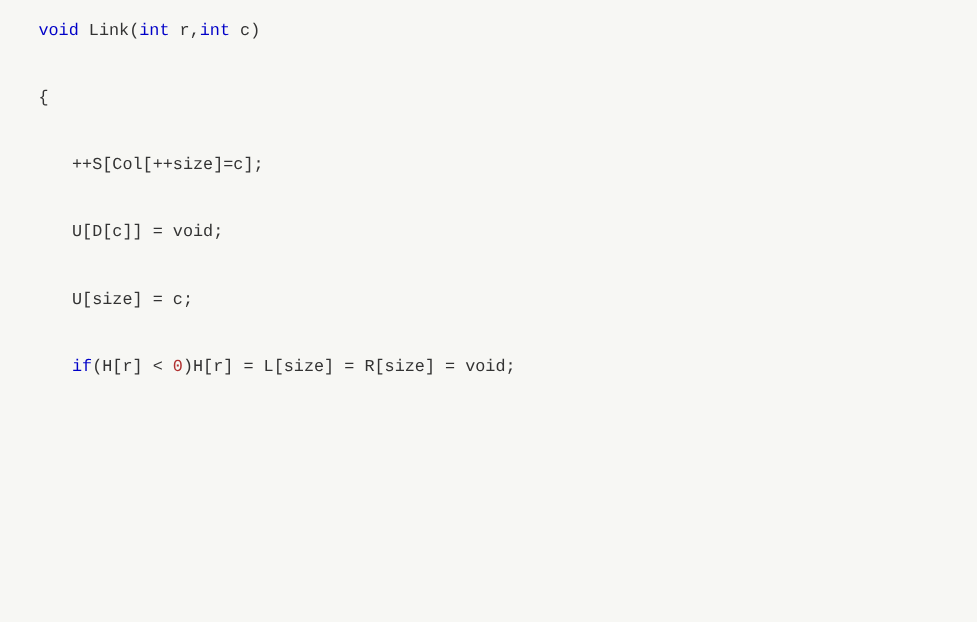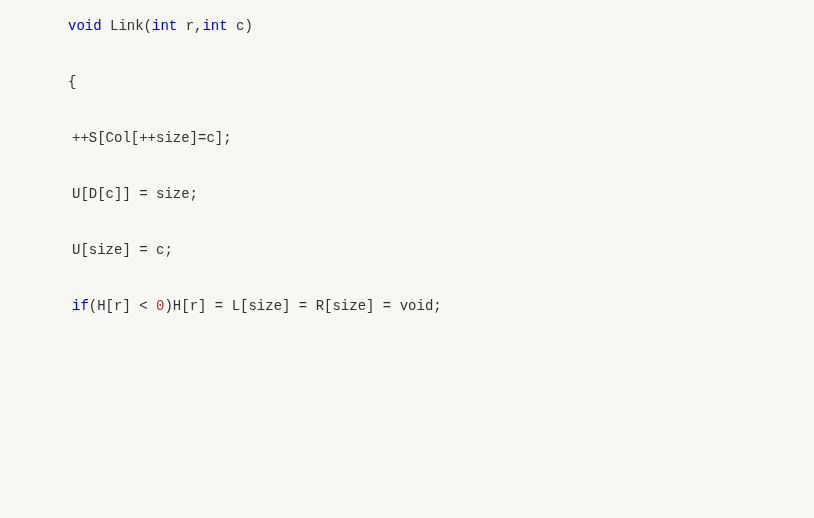--- a/index.html
+++ b/index.html
@@ -14,30 +14,30 @@
     margin: 0;
     padding: 12px 0 0 0;
     font-family: "Courier New", Courier, monospace;
     font-size: 14px;
     line-height: 28px;
     color: #333;
     white-space: pre;
   }
   .kw { color: #0000c8; }
   .num { color: #b03030; }
-  .line { display: block; padding-left: 32px; margin-left: 36px; }
-  .i1 { padding-left: 36px; }
+  .line { display: block; padding-left: 32px; }
+  .i1 { padding-left: 60px; }
 </style>
 </head>
 <body>
 
 <pre class="code"><span class="line"><span class="kw">void</span><span> Link(</span><span class="kw">int</span><span> r,</span><span class="kw">int</span><span> c)</span></span>
 <span class="line"><span>{</span></span>
 <span class="line i1"><span>++S[Col[++size]=c];</span></span>
-<span class="line i1"><span>U[D[c]] = size;</span></span>
+<span class="line i1"><span>U[D[c]] = void;</span></span>
 <span class="line i1"><span>U[size] = c;</span></span>
 <span class="line i1"><span class="kw">if</span><span>(H[r] &lt; </span><span class="num">0</span><span>)H[r] = L[size] = R[size] = void;</span></span>
 <span class="line i1"></span>
 
 
 
 
 
 
 

